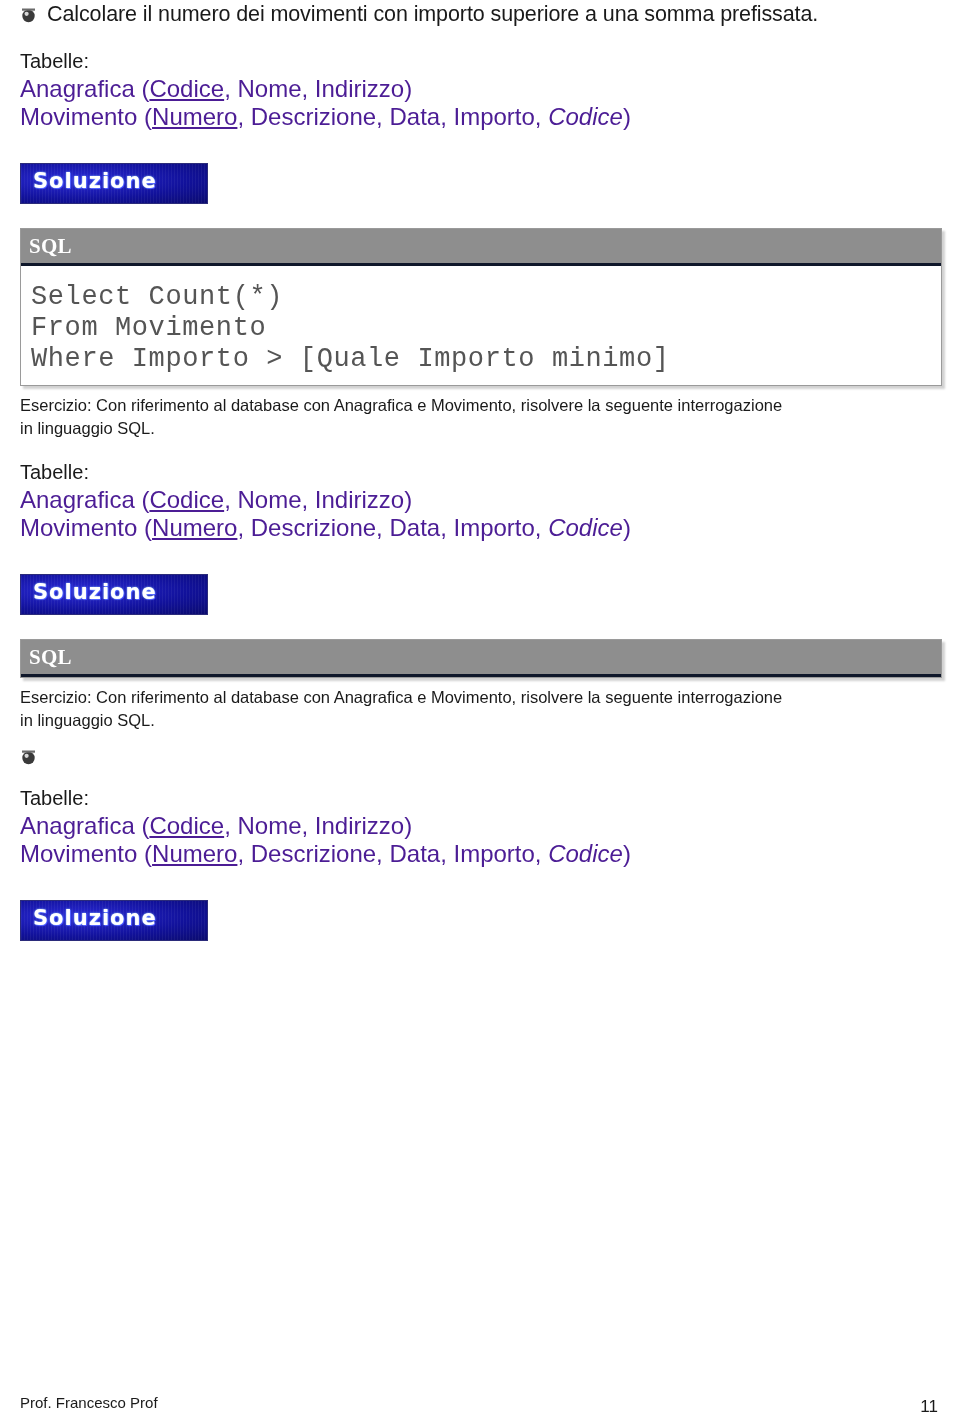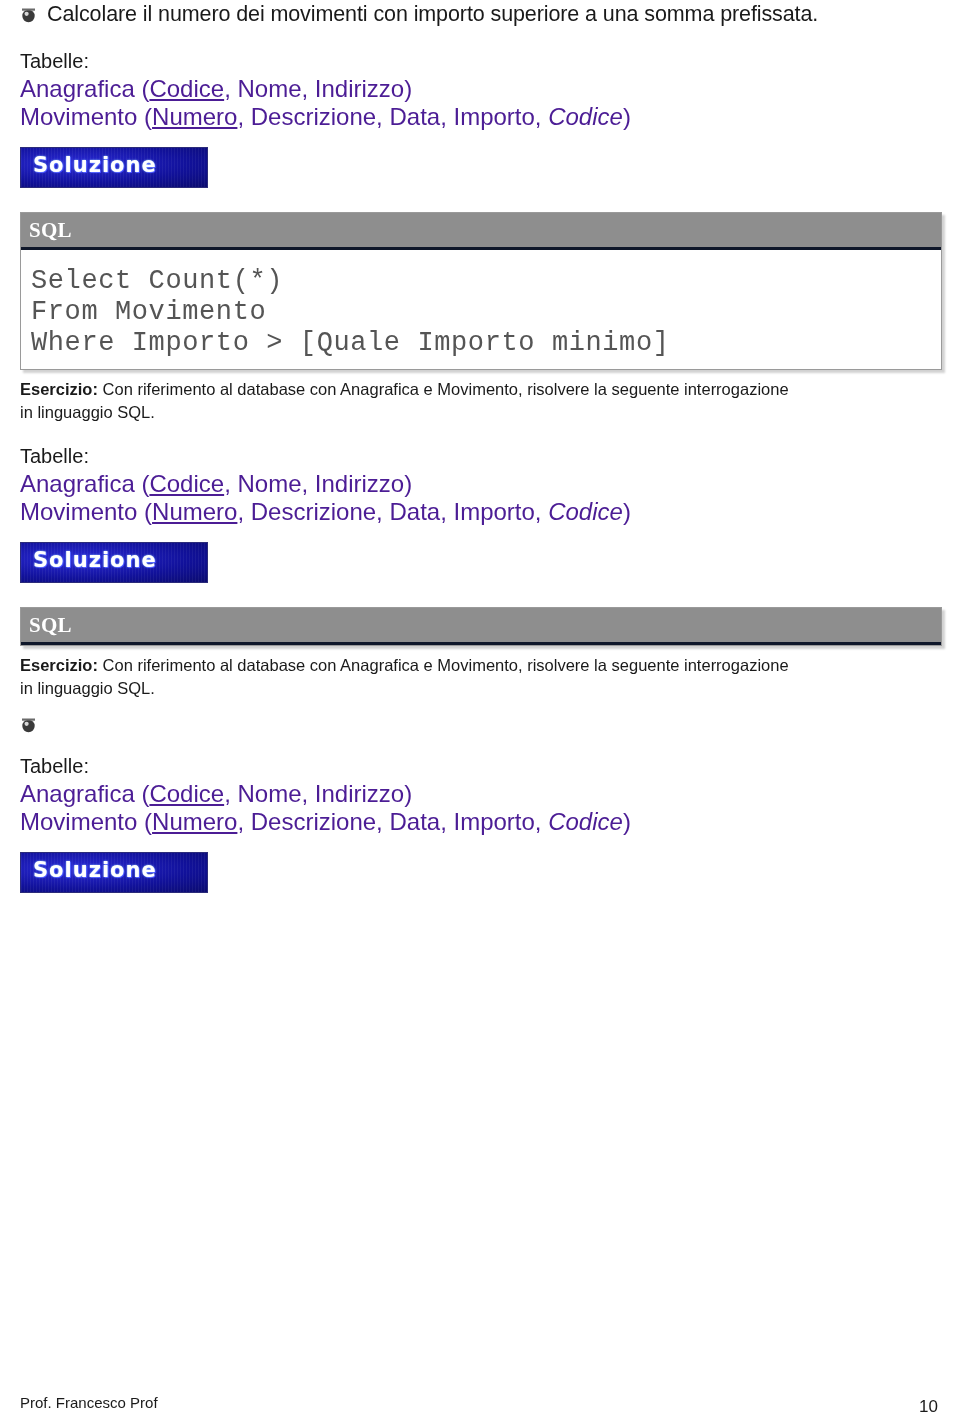--- a/index.html
+++ b/index.html
@@ -58,21 +58,21 @@
     font-size: 24px;
     line-height: 28px;
     color: #4c1d95;
     white-space: nowrap;
   }
   .table-def .u { text-decoration: underline; }
   .table-def .it { font-style: italic; }
 
   
   .soluzione {
-    margin-top: 16px;
+    margin-top: 32px;
     width: 186px;
     height: 39px;
     background: #12129c;
     border: 1px solid #2b2b7a;
     position: relative;
     overflow: hidden;
     box-shadow: inset 0 0 0 1px #1b1bb4;
   }
   .soluzione::before {
     content: "";
@@ -128,21 +128,21 @@
     letter-spacing: 0.6px;
   }
 
   
   .esercizio {
     margin-top: 8px;
     font-size: 16.5px;
     line-height: 23px;
     color: #1a1a1a;
   }
-  .esercizio b { font-weight: bold; }
+  .esercizio b { font-weight: normal; }
 
   
   .footer {
     position: absolute;
     left: 20px;
     bottom: 14px;
     font-size: 15px;
     color: #1a1a1a;
   }
   .page-num {
@@ -240,14 +240,14 @@
       <span>Movimento (</span><span class="u">Numero</span><span>, Descrizione, Data, Importo, </span><span class="it">Codice</span><span>)</span>
     </div>
 
     <div class="soluzione">
       <span class="sol-text">Soluzione</span>
     </div>
 
   </div>
 
   <div class="footer">Prof. Francesco Prof</div>
-  <div class="page-num">10</div>
+  <div class="page-num">11</div>
 </div>
 
 </body></html>

